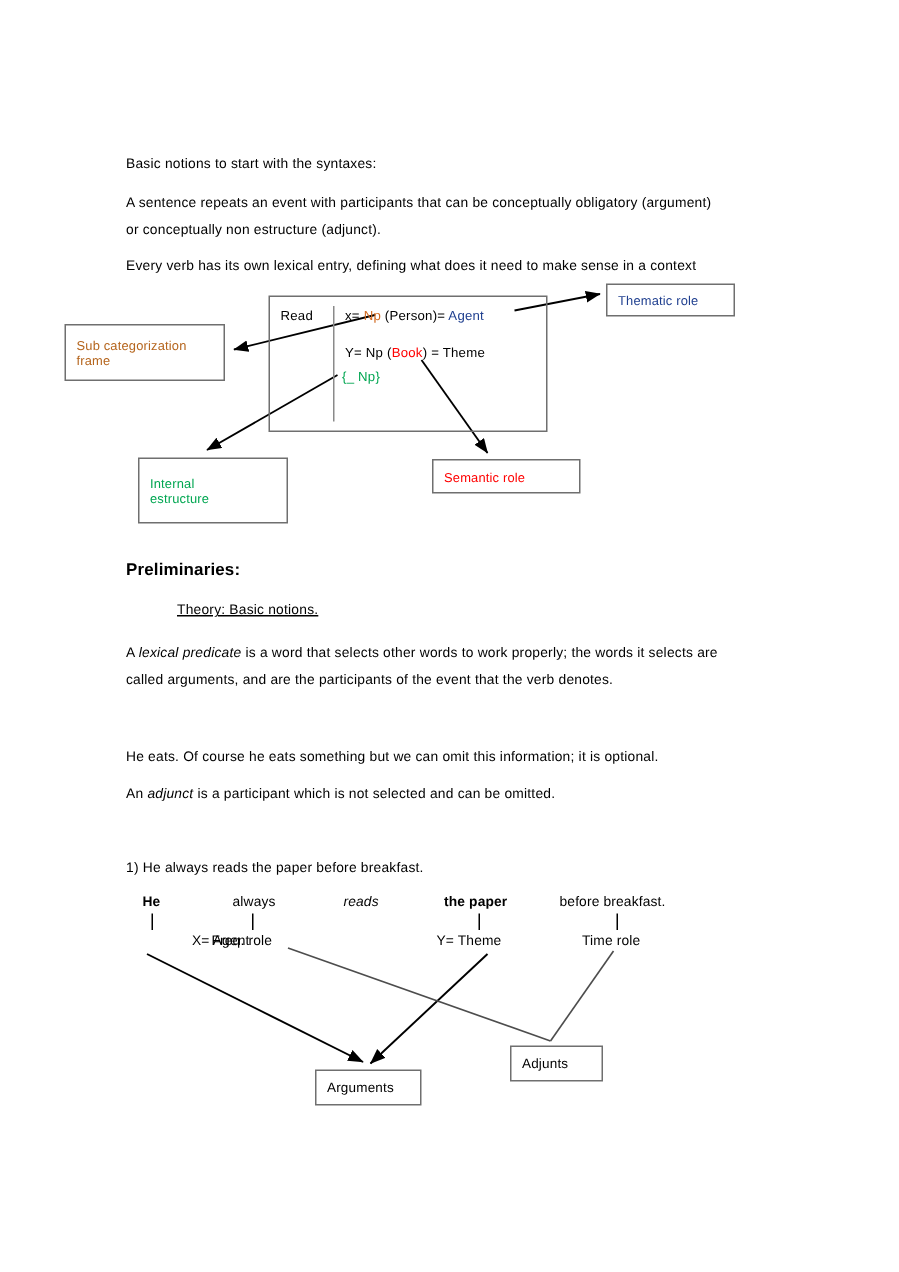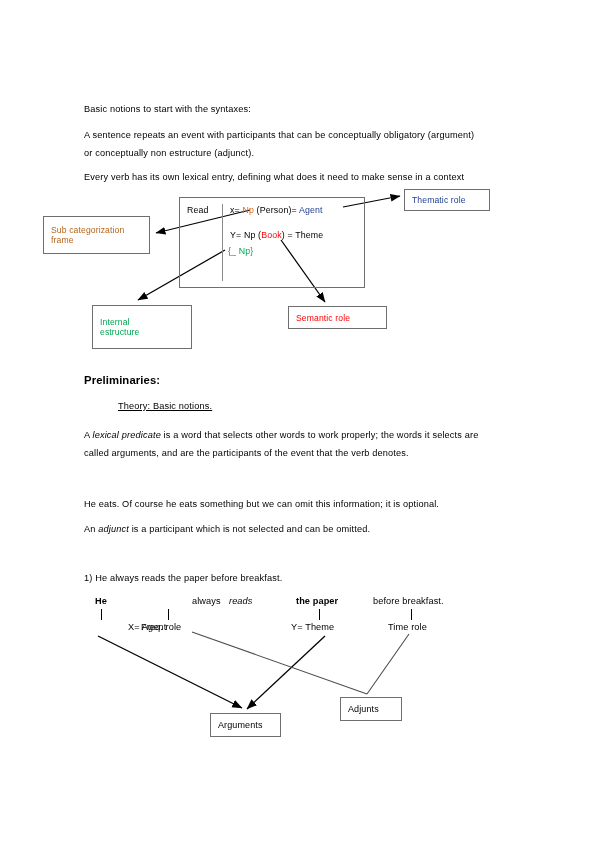--- a/index.html
+++ b/index.html
@@ -178,21 +178,21 @@
 
   <div class="para" style="left:84px; top:496px;">He eats. Of course he eats something but we can omit this information; it is optional.</div>
 
   <div class="para" style="left:84px; top:521px;">
     <span>An </span><span class="it">adjunct</span><span> is a participant which is not selected and can be omitted.</span>
   </div>
 
   <div class="para" style="left:84px; top:570px;">1) He always reads the paper before breakfast.</div>
 
   <div class="word b" style="left:95px; top:596px;">He</div>
-  <div class="word" style="left:155px; top:596px;margin-left:37px;">always</div>
+  <div class="word" style="left:155px; top:596px;">always</div>
   <div class="word" style="left:229px; top:596px;font-style:italic;">reads</div>
   <div class="word b" style="left:296px; top:596px;">the paper</div>
   <div class="word" style="left:373px; top:596px;">before breakfast.</div>
 
   <div class="tick" style="left:101px; top:609px;"></div>
   <div class="tick" style="left:168px; top:609px;"></div>
   <div class="tick" style="left:319px; top:609px;"></div>
   <div class="tick" style="left:411px; top:609px;"></div>
 
   <div class="word" style="left:84px; top:622px;margin-left:44px;">X= Agent</div>

